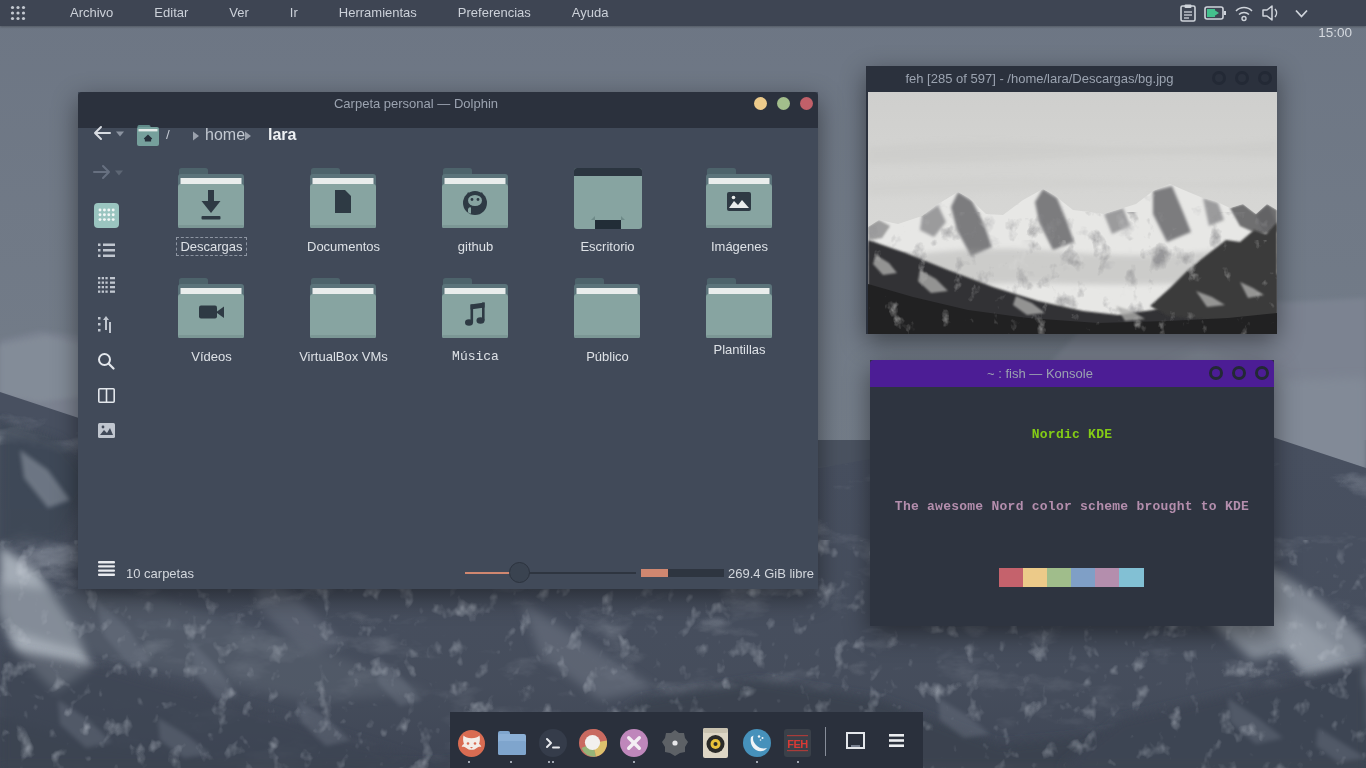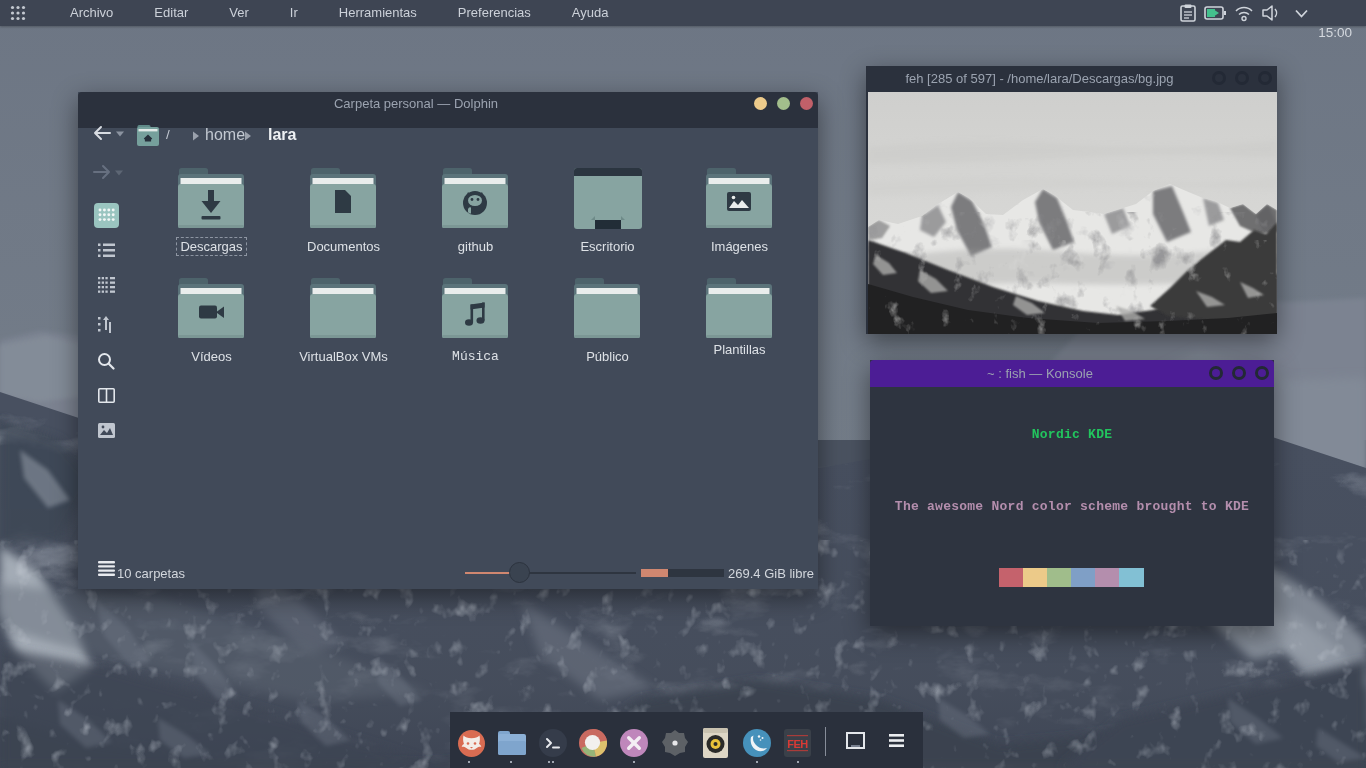--- a/index.html
+++ b/index.html
@@ -346,21 +346,21 @@
   <div class="flabel" style="position:absolute;left:595px;top:250px;width:133px;">Plantillas</div>
 
   <svg style="position:absolute;left:20px;top:469px;" width="17" height="15" viewBox="0 0 17 15">
         <g fill="#e8eaee">
           <rect y="0" width="17" height="2.4" rx="1"></rect>
           <rect y="4.2" width="17" height="2.4" rx="1"></rect>
           <rect y="8.4" width="17" height="2.4" rx="1"></rect>
           <rect y="12.6" width="17" height="2.4" rx="1"></rect>
         </g>
       </svg>
-  <div style="position:absolute;left:39px;top:474px;font-size:13px;color:#d3d7dd;">10 carpetas</div>
+  <div style="position:absolute;left:48px;top:474px;font-size:13px;color:#d3d7dd;">10 carpetas</div>
   <div style="position:absolute;left:387px;top:480px;width:54px;height:2px;background:#d08770;"></div>
   <div style="position:absolute;left:441px;top:480px;width:117px;height:2px;background:#2e3540;"></div>
   <div style="position:absolute;left:431px;top:470px;width:21px;height:21px;border-radius:50%;background:#3a4350;border:1px solid #2c333e;"></div>
   <div style="position:absolute;left:563px;top:477px;width:83px;height:8px;background:#2e3540;"></div>
   <div style="position:absolute;left:563px;top:477px;width:27px;height:8px;background:#d08770;"></div>
   <div style="position:absolute;left:616px;top:474px;width:120px;font-size:13px;color:#d3d7dd;text-align:right;white-space:nowrap;">269.4 GiB libre</div>
 </div>
 
 <div class="win" id="feh">
   <div class="titlebar">feh [285 of 597] - /home/lara/Descargas/bg.jpg
@@ -436,21 +436,21 @@
       </g>
     </g>
   </svg>
 </div>
 
 <div class="win" id="konsole">
   <div class="titlebar">~ : fish — Konsole
     <div class="btns" style="top:6px;"><span class="ring"></span><span class="ring"></span><span class="ring"></span></div>
   </div>
   <div style="position:absolute; top:27px; left:0; right:0; bottom:0; background:#2e3440; border-radius:0 0 4px 4px; font-family:'Liberation Mono',monospace; font-weight:bold; font-size:13px; letter-spacing:0.25px;">
-    <div style="position:absolute; top:40px; width:100%; text-align:center; color:#22c55e;">Nordic KDE</div>
+    <div style="position:absolute; top:40px; width:100%; text-align:center; color:#84cc16;">Nordic KDE</div>
     <div style="position:absolute; top:112px; width:100%; text-align:center; color:#b48ead;">The awesome Nord color scheme brought to KDE</div>
     <div style="position:absolute; top:181px; left:129px; width:145px; height:19px;">
       <span style="position:absolute;left:0;width:24px;height:19px;background:#c5626c;"></span>
       <span style="position:absolute;left:24px;width:24px;height:19px;background:#ecca89;"></span>
       <span style="position:absolute;left:48px;width:24px;height:19px;background:#a0bd8b;"></span>
       <span style="position:absolute;left:72px;width:24px;height:19px;background:#7f9fc6;"></span>
       <span style="position:absolute;left:96px;width:24px;height:19px;background:#b48ead;"></span>
       <span style="position:absolute;left:120px;width:25px;height:19px;background:#82c0d4;"></span>
     </div>
   </div>

